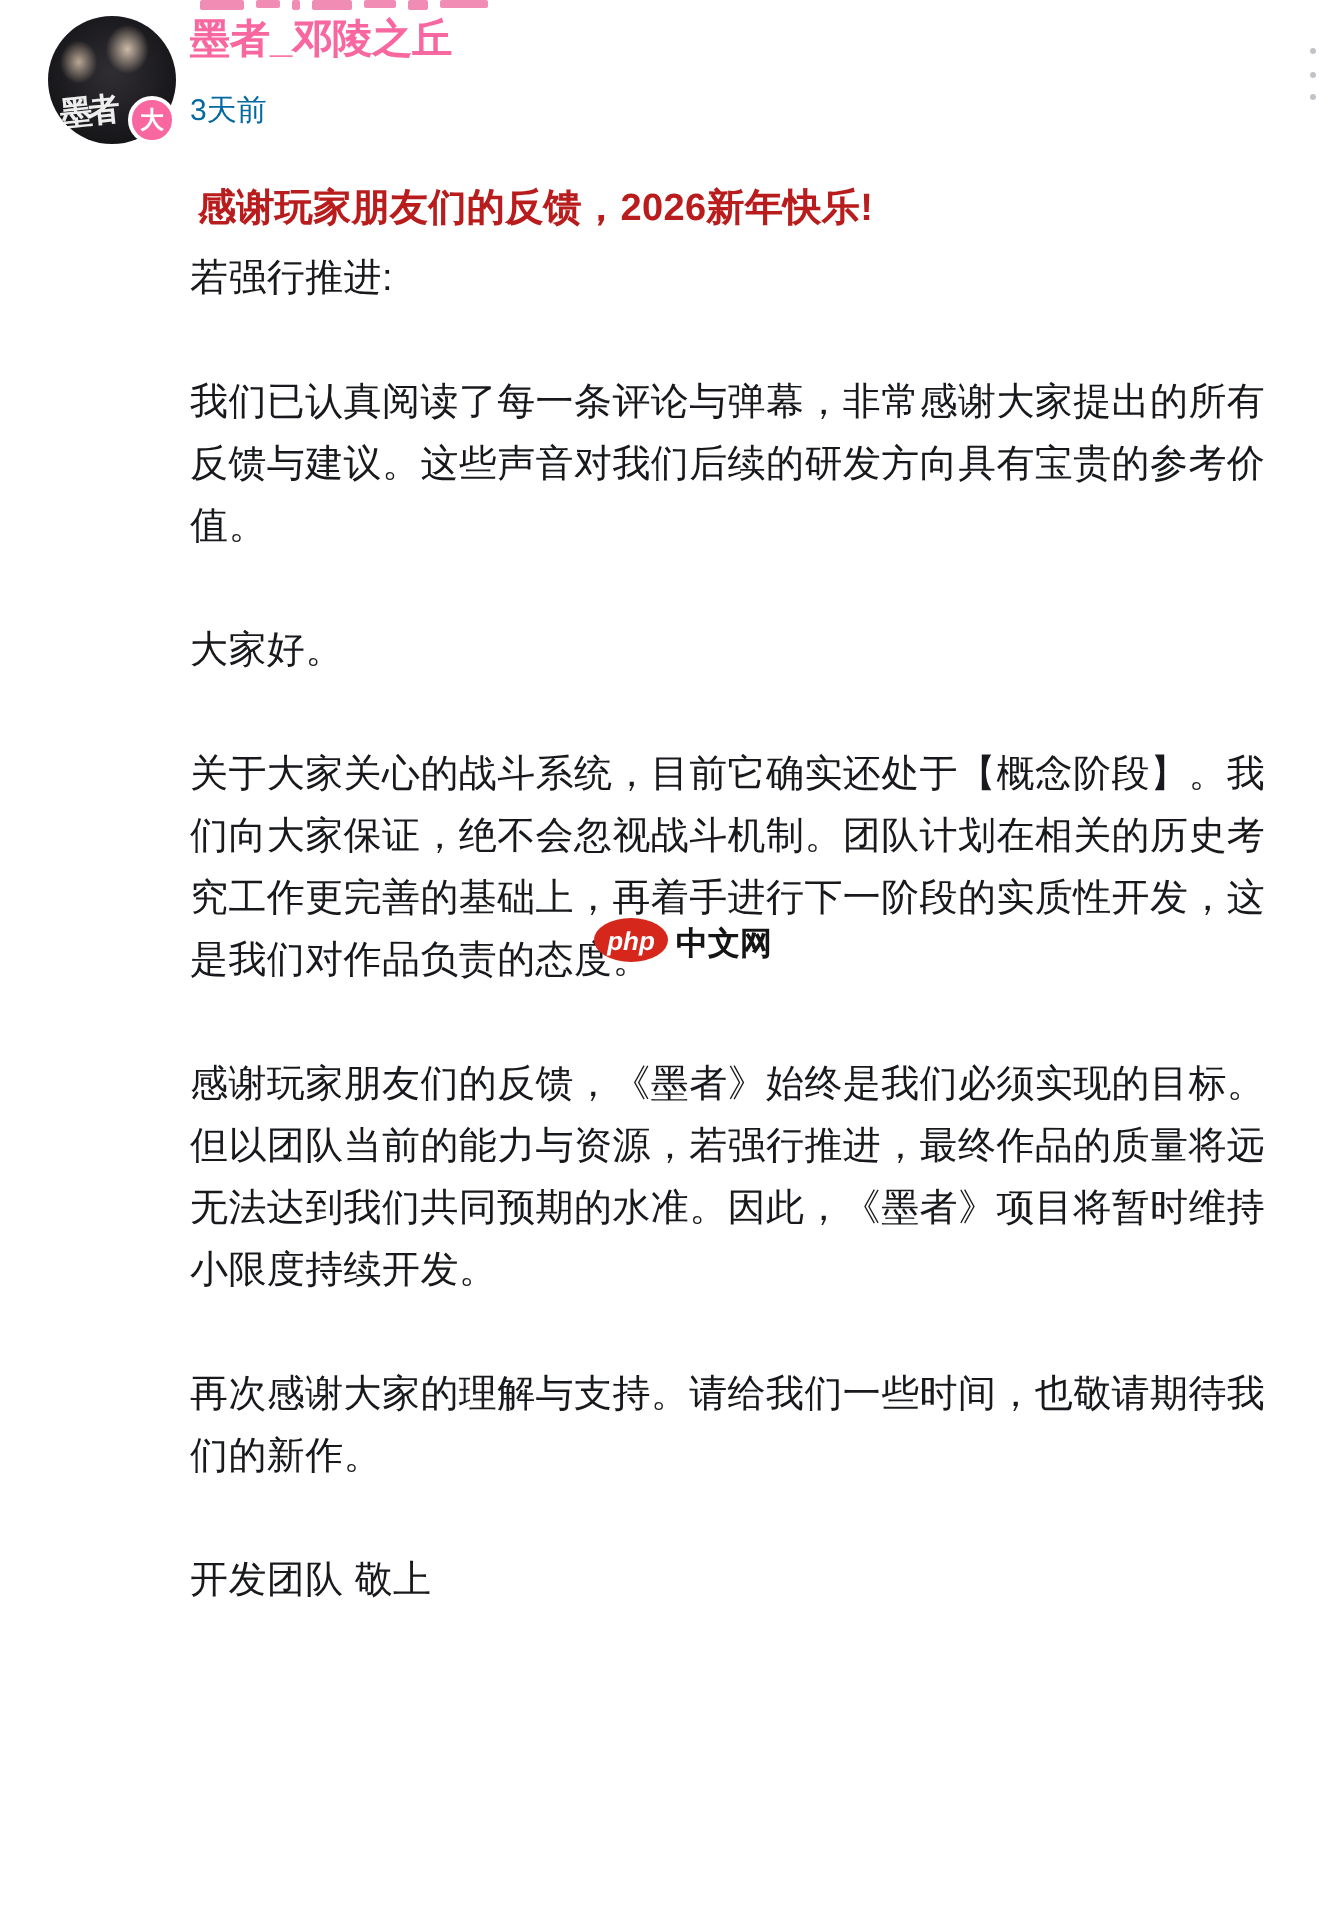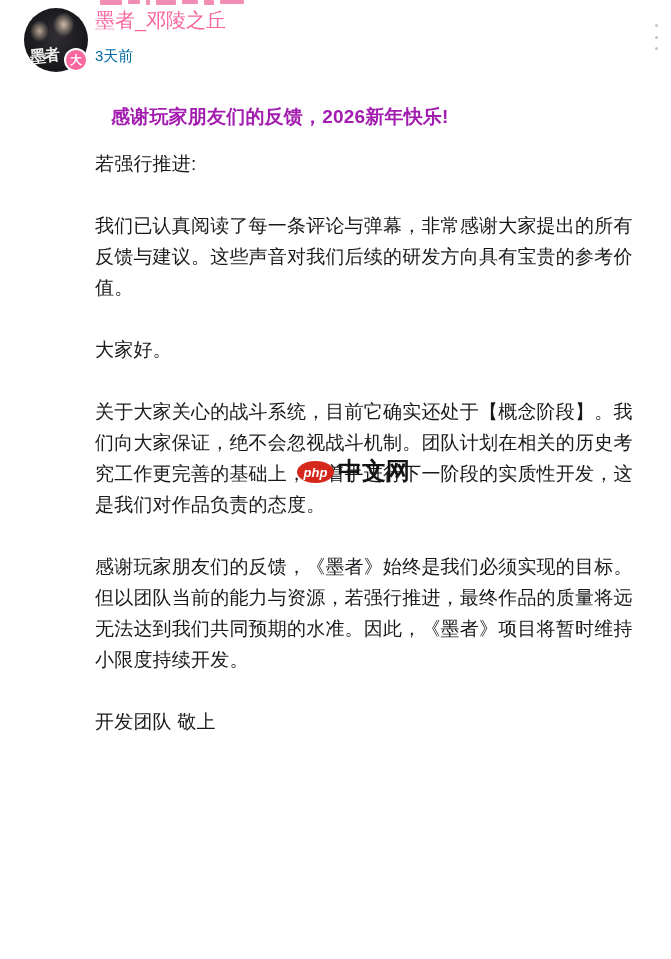--- a/index.html
+++ b/index.html
@@ -32,52 +32,52 @@
     transform: rotate(-6deg); letter-spacing: -2px; line-height: 1;
   }
   .member-badge {
     position: absolute; left: 40px; top: 40px; width: 20px; height: 20px;
     border-radius: 50%; background: #f8679f; border: 2px solid #ffffff;
     color: #ffffff; font-size: 12px; font-weight: 700;
     display: flex; align-items: center; justify-content: center; line-height: 1;
   }
   .username {
     position: absolute; left: 95px; top: 8px;
-    color: #f8679f; font-size: 20px; font-weight: 400; line-height: 24px; text-align: right;
+    color: #f8679f; font-size: 20px; font-weight: 700; line-height: 24px; text-align: right;
   }
   .timestamp {
     position: absolute; left: 95px; top: 46px;
     color: #0369a1; font-size: 15px; line-height: 20px;
   }
   .menu-dots {
     position: absolute; left: 648px; top: 22px; width: 16px; height: 26px;
     display: flex; flex-direction: column; align-items: center; justify-content: space-between;
     cursor: pointer; padding: 2px 0;
   }
   .menu-dots .dot { width: 3px; height: 3px; border-radius: 50%; background: #c0c4c9; }
 
   
   .content {
     position: absolute; left: 95px; top: 85px; width: 554px;
     font-size: 19px; line-height: 31px; color: #18191c;
     letter-spacing: 0.2px;
   }
-  .post-title { margin: 16px; font-size: 19px; font-weight: 700; line-height: 31px; color: #a21caf; }
+  .post-title { margin: 4px; font-size: 19px; font-weight: 700; line-height: 31px; color: #b91c1c; }
   .content p { margin: 31px 0 0 0; }
   .content p.p-first { margin-top: 0; }
 
   
   .watermark { position: absolute; left: 297px; top: 459px; display: flex; align-items: flex-end; gap: 4px; }
   .wm-logo {
     width: 37px; height: 22px; border-radius: 50%;
     background: #d6271c; color: #ffffff;
     font-style: italic; font-weight: 700; font-size: 13px;
     display: flex; align-items: center; justify-content: center; line-height: 1;
   }
-  .wm-site { color: #141414; font-weight: 700; font-size: 24px; line-height: 1; }
+  .wm-site { color: #141414; font-weight: 700; font-size: 16px; line-height: 1; }
 </style>
 </head>
 <body>
 
 <div class="page">
 
   <div class="top-strip">
     <span class="mark" style="width:22px"></span>
     <span class="mark" style="width:12px;height:4px"></span>
     <span class="mark" style="width:4px"></span>
@@ -103,20 +103,21 @@
     <span class="dot"></span>
   </div>
 
   <div class="content">
     <h2 class="post-title">感谢玩家朋友们的反馈，2026新年快乐!</h2>
     <p class="p-first">若强行推进:</p>
     <p>我们已认真阅读了每一条评论与弹幕，非常感谢大家提出的所有反馈与建议。这些声音对我们后续的研发方向具有宝贵的参考价值。</p>
     <p>大家好。</p>
     <p>关于大家关心的战斗系统，目前它确实还处于【概念阶段】。我们向大家保证，绝不会忽视战斗机制。团队计划在相关的历史考究工作更完善的基础上，再着手进行下一阶段的实质性开发，这是我们对作品负责的态度。</p>
     <p>感谢玩家朋友们的反馈，《墨者》始终是我们必须实现的目标。但以团队当前的能力与资源，若强行推进，最终作品的质量将远无法达到我们共同预期的水准。因此，《墨者》项目将暂时维持小限度持续开发。</p>
+    <p>再次感谢大家的理解与支持。请给我们一些时间，也敬请期待我们的新作。</p>
     <p>开发团队 敬上</p>
   </div>
 
   <div class="watermark">
     <span class="wm-logo">php</span>
     <span class="wm-site">中文网</span>
   </div>
 
 </div>
 

